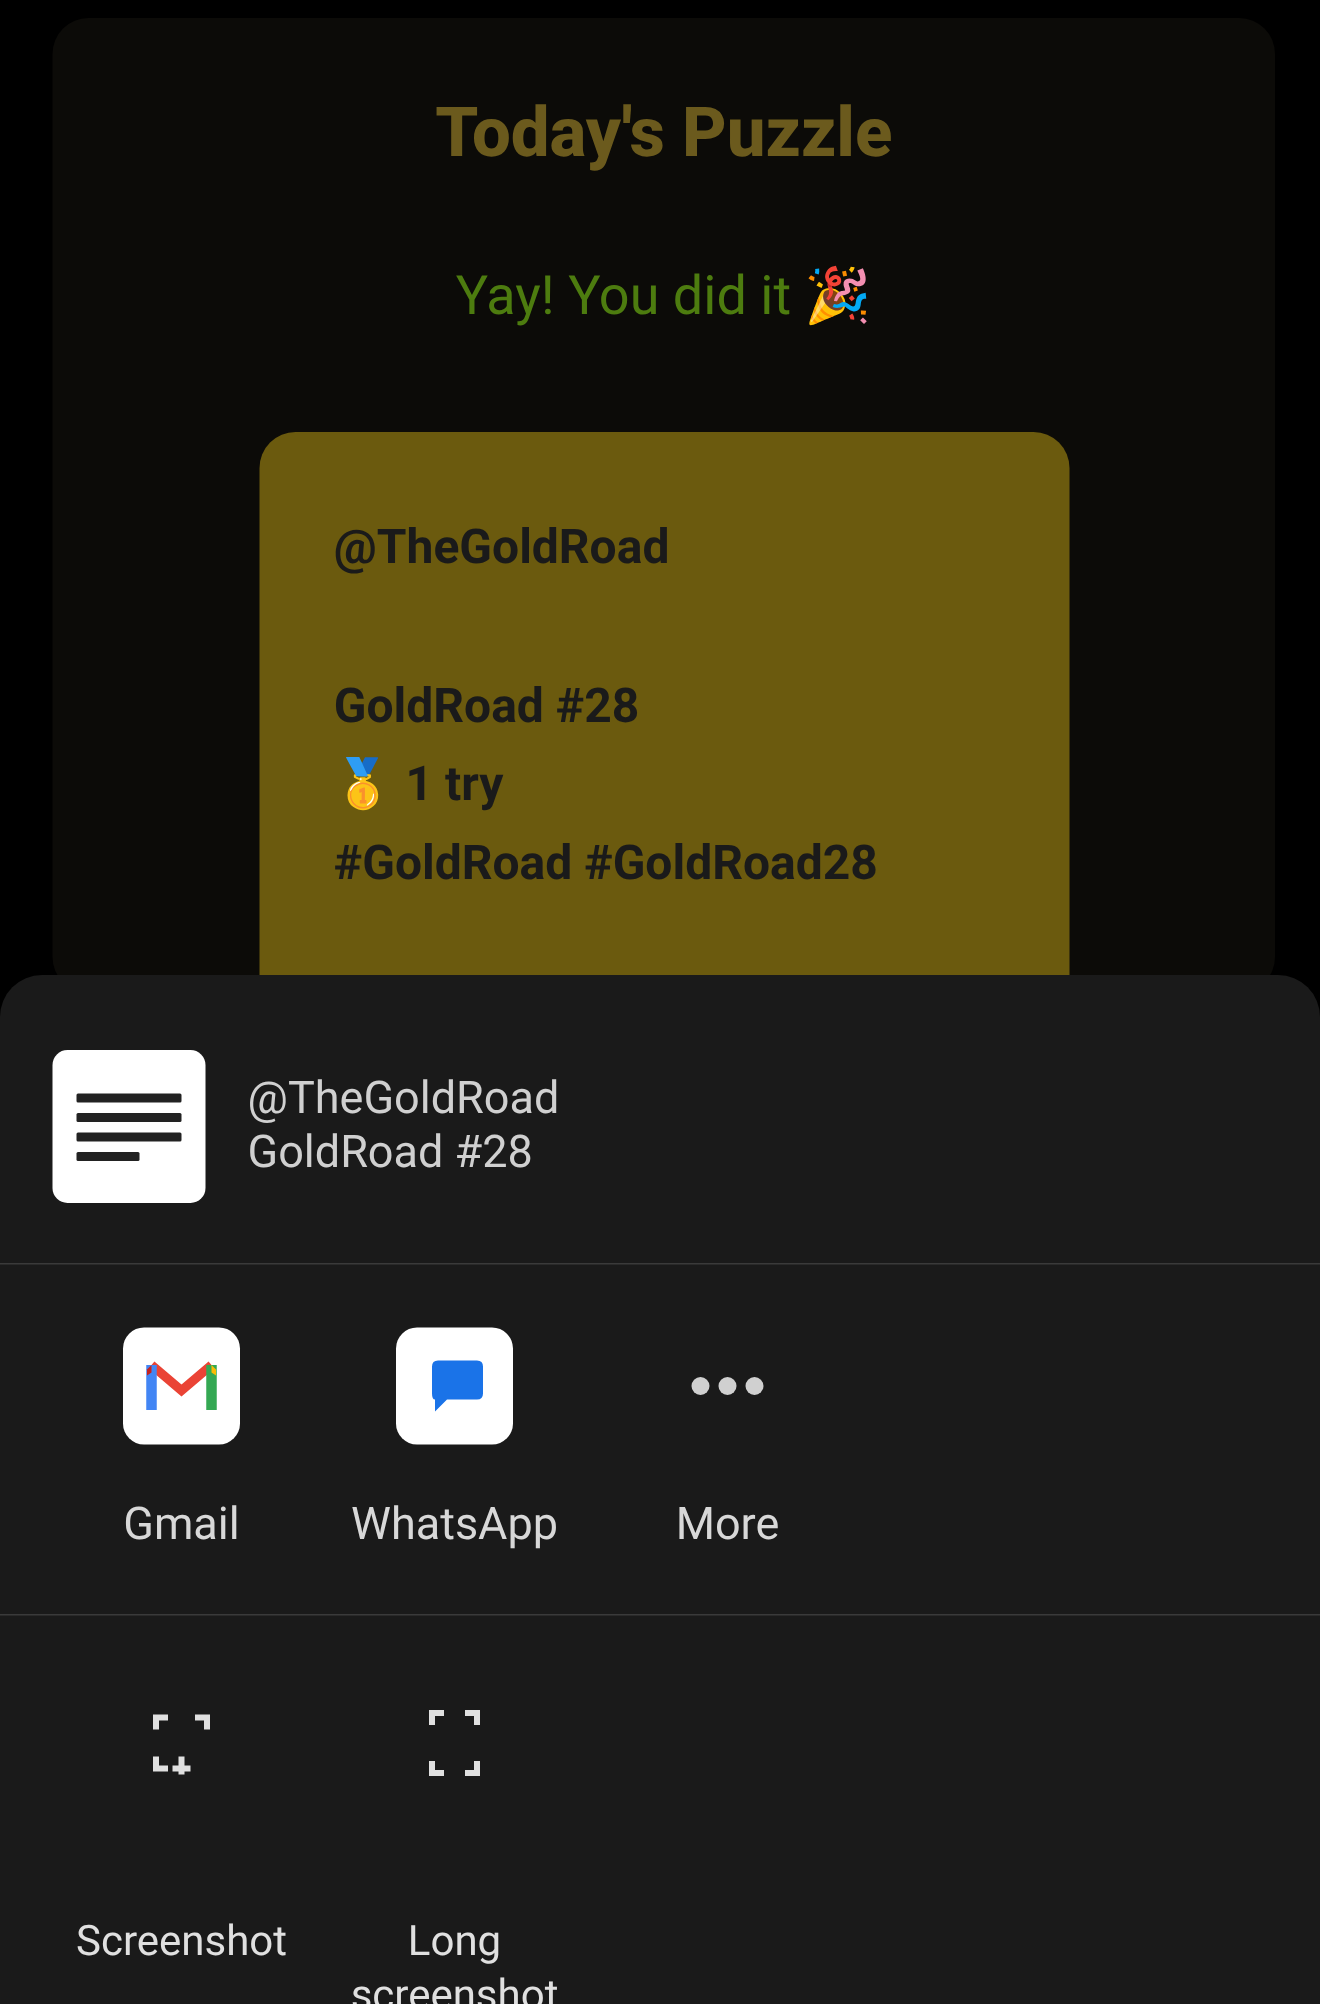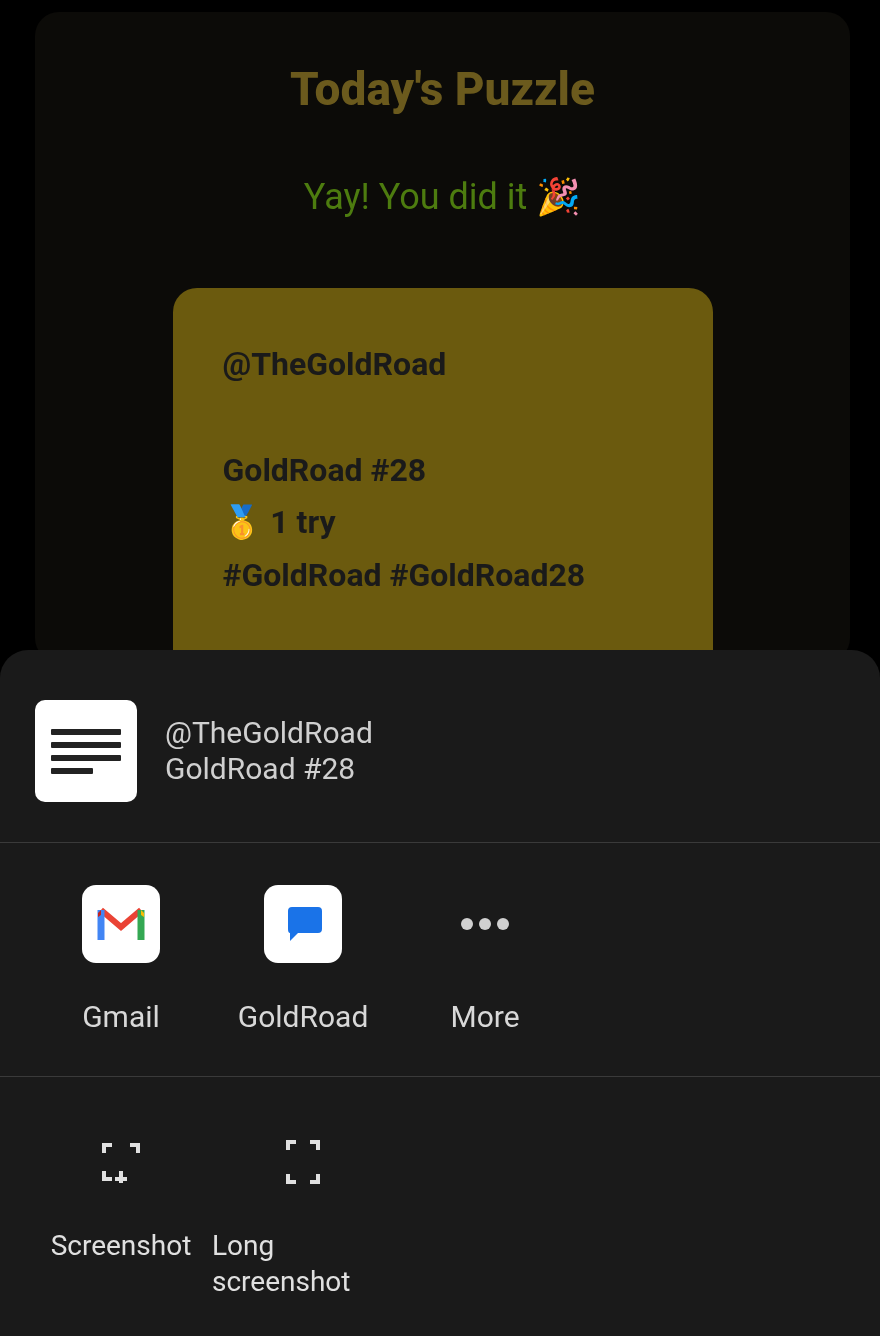--- a/index.html
+++ b/index.html
@@ -134,21 +134,23 @@
     .action-icon {
       width: 78px;
       height: 60px;
       display: flex;
       align-items: center;
       justify-content: center;
     }
     .action-label {
       color: #e0e0e0;
       font-size: 28px;
+      text-align: center;
       line-height: 1.3;
+      margin-top: 48px;
     }
   </style>
 </head>
 <body>
 
 <div class="bg-card">
   <div class="puzzle-title">Today's Puzzle</div>
   <div class="subtitle">Yay! You did it 🎉</div>
   <div class="share-card">
     <div class="share-card-line">@TheGoldRoad</div>
@@ -187,21 +189,21 @@
         </svg>
       </div>
       <div class="app-label">Gmail</div>
     </div>
     <div class="app-item">
       <div class="app-icon messages-icon">
         <svg width="50" height="50" viewBox="0 0 50 50">
           <path d="M10 12 Q10 8 14 8 L40 8 Q44 8 44 12 L44 30 Q44 34 40 34 L20 34 L12 42 L12 34 Q10 34 10 30 Z" fill="#1A73E8"></path>
         </svg>
       </div>
-      <div class="app-label">GoldRoad</div>
+      <div class="app-label">WhatsApp</div>
     </div>
     <div class="app-item">
       <div class="app-icon more-icon">
         <div class="more-dot"></div>
         <div class="more-dot"></div>
         <div class="more-dot"></div>
       </div>
       <div class="app-label">More</div>
     </div>
   </div>

